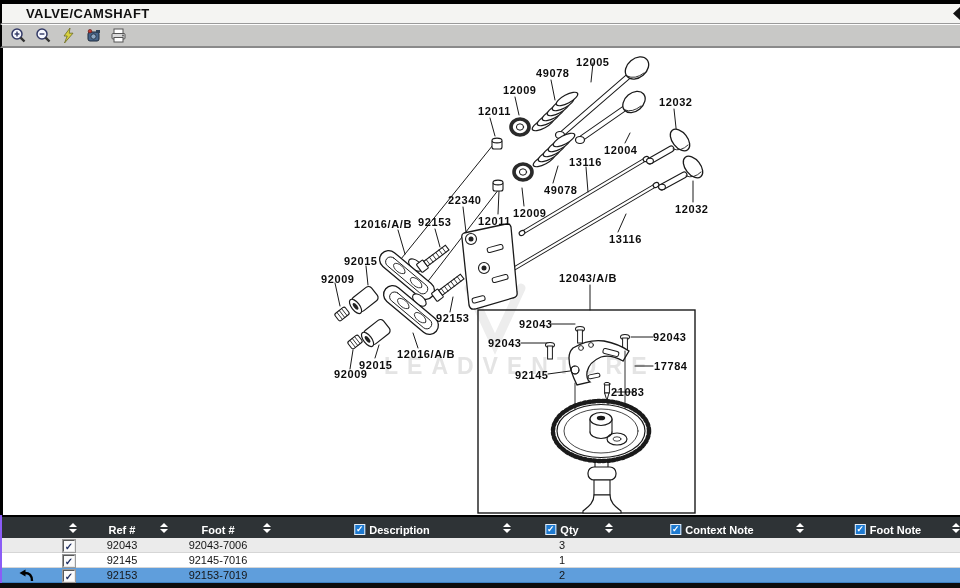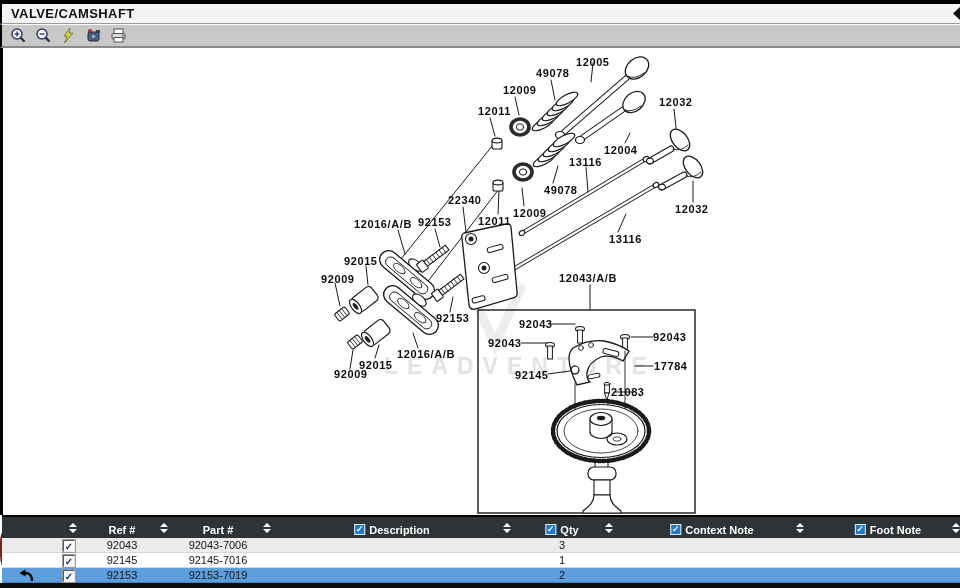--- a/index.html
+++ b/index.html
@@ -6,39 +6,39 @@
     --sel:#5f9edc; --hdr:#2e3336; --cbblue:#1e7ad0; --ink:#111;
   }
   *{margin:0;padding:0;box-sizing:border-box;}
   html,body{width:960px;height:588px;overflow:hidden;background:#fff;
     font-family:"Liberation Sans", sans-serif;}
   #page{position:relative;width:960px;height:588px;background:#fff;}
 
   
   .top-black{height:4px;background:#000;}
   .titlebar{position:relative;height:20px;background:#f4f4f2;border-bottom:1px solid #9a9a9a;
-    border-left:2px solid #000;display:flex;align-items:center;padding-left:9px;}
+    border-left:2px solid #000;display:flex;align-items:center;padding-left:24px;}
   .titlebar .title{font-size:13px;font-weight:bold;color:#101010;letter-spacing:.4px;}
   .tr-glyph{position:absolute;right:0;top:3px;width:7px;height:13px;background:#111;
     clip-path:polygon(0 50%,100% 0,100% 100%);}
   .toolbar{height:24px;background:#c8c8c6;border-left:2px solid #000;border-top:1px solid #fdfdfd;
     border-bottom:2px solid #8a8a8a;display:flex;align-items:center;gap:7px;padding-left:7px;}
   .tbtn{width:18px;height:18px;display:flex;align-items:center;justify-content:center;cursor:pointer;}
 
   
   .canvas{position:relative;height:467px;background:#fff;border-left:3px solid #000;overflow:hidden;}
   .canvas svg.art{position:absolute;left:0;top:0;z-index:1;}
   .watermark{position:absolute;left:381px;top:305px;z-index:0;font-size:23px;font-weight:bold;
     letter-spacing:9px;color:#e4e4e4;user-select:none;}
   #diagram-labels{position:absolute;inset:0;z-index:2;}
   .plabel{position:absolute;font-size:11px;font-weight:bold;color:#0d0d0d;letter-spacing:.6px;
     white-space:nowrap;cursor:pointer;}
 
   
-  .grid{position:relative;border-left:2px solid #7f1d1d;border-radius:27px;}
+  .grid{position:relative;border-left:2px solid #8b5cf6;}
   .ghead{position:relative;height:23px;background:var(--hdr);border-top:2px solid #000;}
   .hcell{position:absolute;top:2px;height:21px;display:flex;align-items:center;gap:4px;
     transform:translateX(-50%);font-size:11px;font-weight:bold;color:#fff;white-space:nowrap;cursor:pointer;}
   .sort{position:absolute;top:50%;transform:translate(-50%,-50%);display:flex;flex-direction:column;
     gap:2px;cursor:pointer;}
   .sort i{display:block;width:0;height:0;border-left:4px solid transparent;border-right:4px solid transparent;}
   .sort .up{border-bottom:4px solid #fff;}
   .sort .dn{border-top:4px solid #fff;}
   .hcb{width:11px;height:11px;background:var(--cbblue);border:1px solid #e8eef5;color:#fff;
     font-size:9px;line-height:9px;text-align:center;font-weight:bold;cursor:pointer;}
@@ -405,21 +405,21 @@
           <i class="dn"></i>
         </span>
       <span class="hcell" style="left:120px">
         <span>Ref #</span>
       </span>
       <span class="sort" style="left:162px">
           <i class="up"></i>
           <i class="dn"></i>
         </span>
       <span class="hcell" style="left:216px">
-        <span>Part #</span>
+        <span>Foot #</span>
       </span>
       <span class="sort" style="left:265px">
           <i class="up"></i>
           <i class="dn"></i>
         </span>
       <span class="hcell" style="left:390px">
         <span class="hcb">✓</span>
         <span>Description</span>
       </span>
       <span class="sort" style="left:505px">

